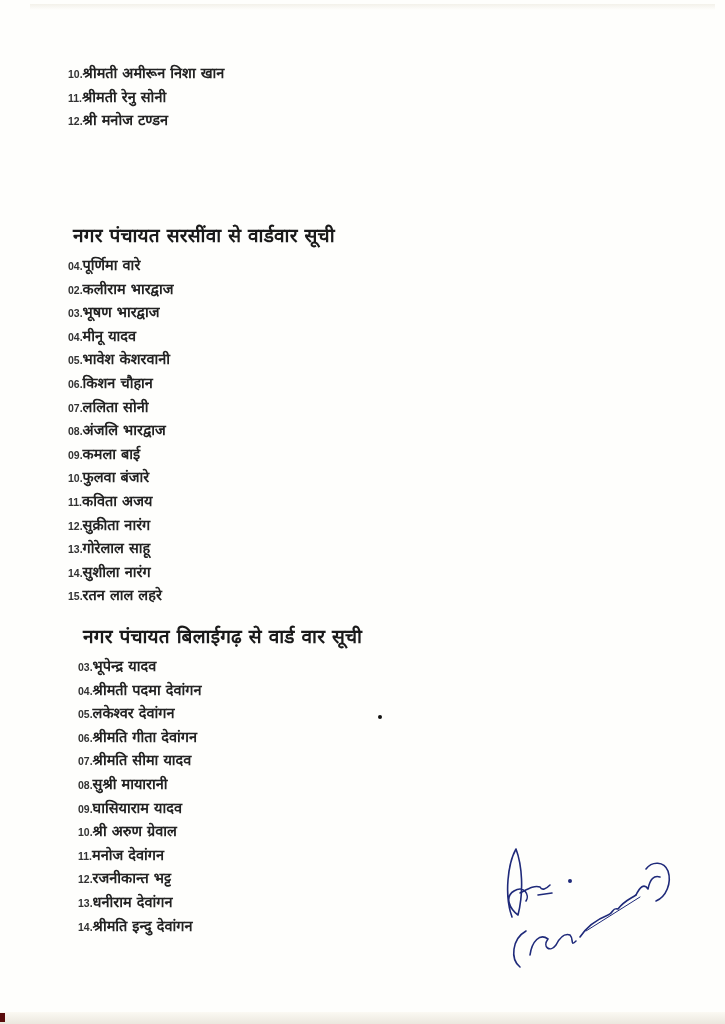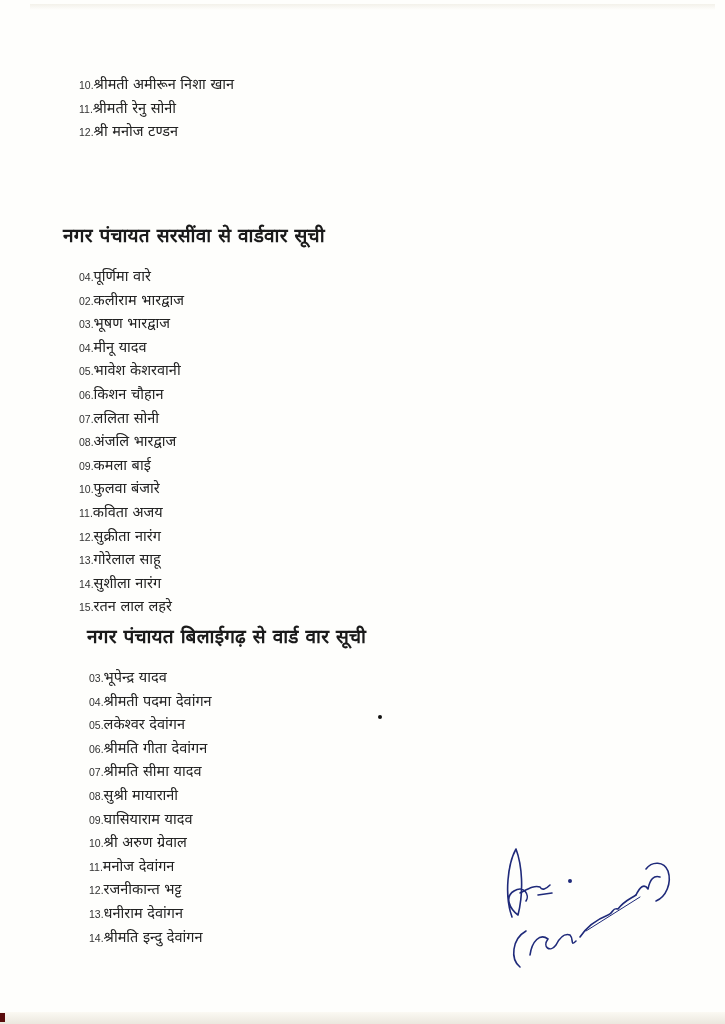--- a/index.html
+++ b/index.html
@@ -43,26 +43,28 @@
       left: 0;
       width: 100%;
     }
     .section-header {
       position: absolute;
       font-size: 19px;
       font-weight: bold;
       color: #1a1a1a;
       white-space: nowrap;
       letter-spacing: 0.2px;
+      margin-left: 10px;
     }
     .list {
       position: absolute;
-      margin: 16px;
+      margin: 5px;
       padding: 0;
       list-style: none;
+      font-weight: bold;
     }
     .list-item {
       height: 23.6px;
       line-height: 23.6px;
       font-size: 14.5px;
       white-space: nowrap;
       color: #222;
     }
     .item-num {
       font-family: "Liberation Sans", sans-serif;
@@ -108,21 +110,21 @@
     <li class="list-item"><span class="item-num">10.</span><span class="item-name">फुलवा बंजारे</span></li>
     <li class="list-item"><span class="item-num">11.</span><span class="item-name">कविता अजय</span></li>
     <li class="list-item"><span class="item-num">12.</span><span class="item-name">सुक्रीता नारंग</span></li>
     <li class="list-item"><span class="item-num">13.</span><span class="item-name">गोरेलाल साहू</span></li>
     <li class="list-item"><span class="item-num">14.</span><span class="item-name">सुशीला नारंग</span></li>
     <li class="list-item"><span class="item-num">15.</span><span class="item-name">रतन लाल लहरे</span></li>
   </ul>
 </div>
 
 <div class="section">
-  <div class="section-header" style="left:87px; top:623px;">नगर पंचायत बिलाईगढ़ से वार्ड वार सूची</div>
+  <div class="section-header" style="left:73px; top:623px;">नगर पंचायत बिलाईगढ़ से वार्ड वार सूची</div>
   <ul class="list" style="left:73px; top:650px;">
     <li class="list-item"><span class="item-num">03.</span><span class="item-name">भूपेन्द्र यादव</span></li>
     <li class="list-item"><span class="item-num">04.</span><span class="item-name">श्रीमती पदमा देवांगन</span></li>
     <li class="list-item"><span class="item-num">05.</span><span class="item-name">लकेश्वर देवांगन</span></li>
     <li class="list-item"><span class="item-num">06.</span><span class="item-name">श्रीमति गीता देवांगन</span></li>
     <li class="list-item"><span class="item-num">07.</span><span class="item-name">श्रीमति सीमा यादव</span></li>
     <li class="list-item"><span class="item-num">08.</span><span class="item-name">सुश्री मायारानी</span></li>
     <li class="list-item"><span class="item-num">09.</span><span class="item-name">घासियाराम यादव</span></li>
     <li class="list-item"><span class="item-num">10.</span><span class="item-name">श्री अरुण ग्रेवाल</span></li>
     <li class="list-item"><span class="item-num">11.</span><span class="item-name">मनोज देवांगन</span></li>

